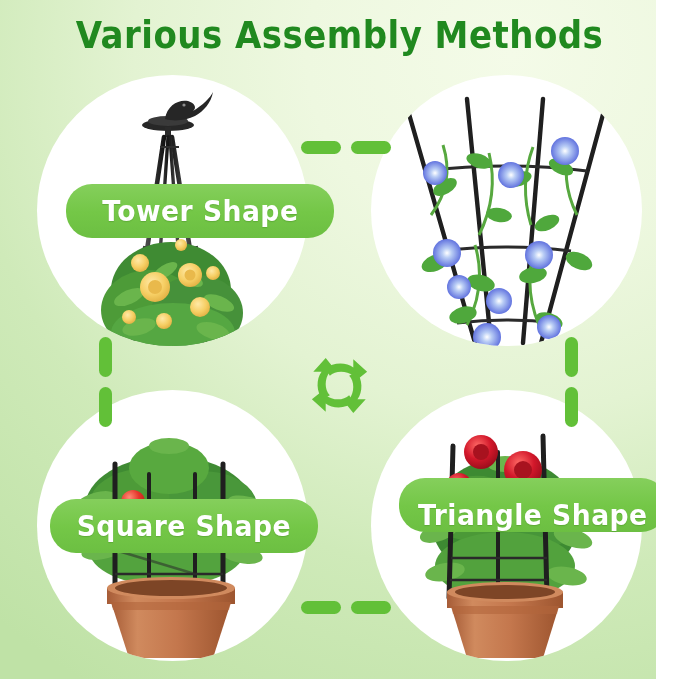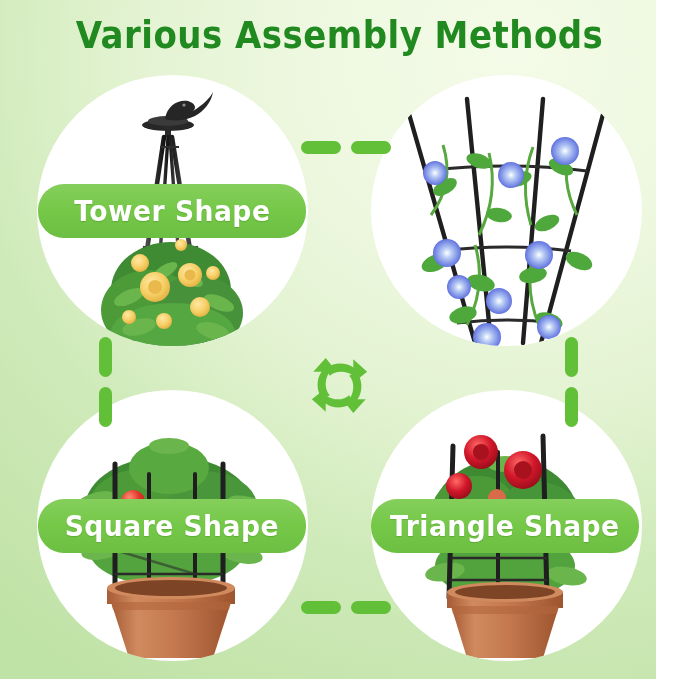--- a/index.html
+++ b/index.html
@@ -63,35 +63,36 @@
 
   
   .banner {
     position: absolute;
     height: 54px;
     border-radius: 26px;
     background: linear-gradient(180deg, #85cf5c 0%, #74c747 52%, #6cbf42 100%);
     display: flex;
     align-items: center;
     justify-content: center;
+    margin-left: 28px;
   }
   .banner span {
     color: #ffffff;
     font-family: "DejaVu Sans", sans-serif;
     font-size: 28px;
     font-weight: bold;
     letter-spacing: 0.5px;
     white-space: nowrap;
     transform: scaleX(0.95);
     text-shadow: 0 1px 1px rgba(60,130,30,0.35);
   }
   #banner-tower  { left: 38px;  top: 184px; width: 268px; }
   #banner-fan    { left: 371px; top: 184px; width: 268px; }
-  #banner-square { left: 38px;  top: 499px; width: 268px; }
-  #banner-tri    { left: 371px; top: 499px; width: 268px; }
+  #banner-square { left: 22px;  top: 499px; width: 268px; }
+  #banner-tri    { left: 371px; top: 478px; width: 268px; align-items: flex-end; }
 
   
   .dash {
     position: absolute;
     background: #62c038;
     border-radius: 9px;
   }
   .dash.h { height: 13px; width: 40px; }
   .dash.v { width: 13px; height: 40px; }
 

